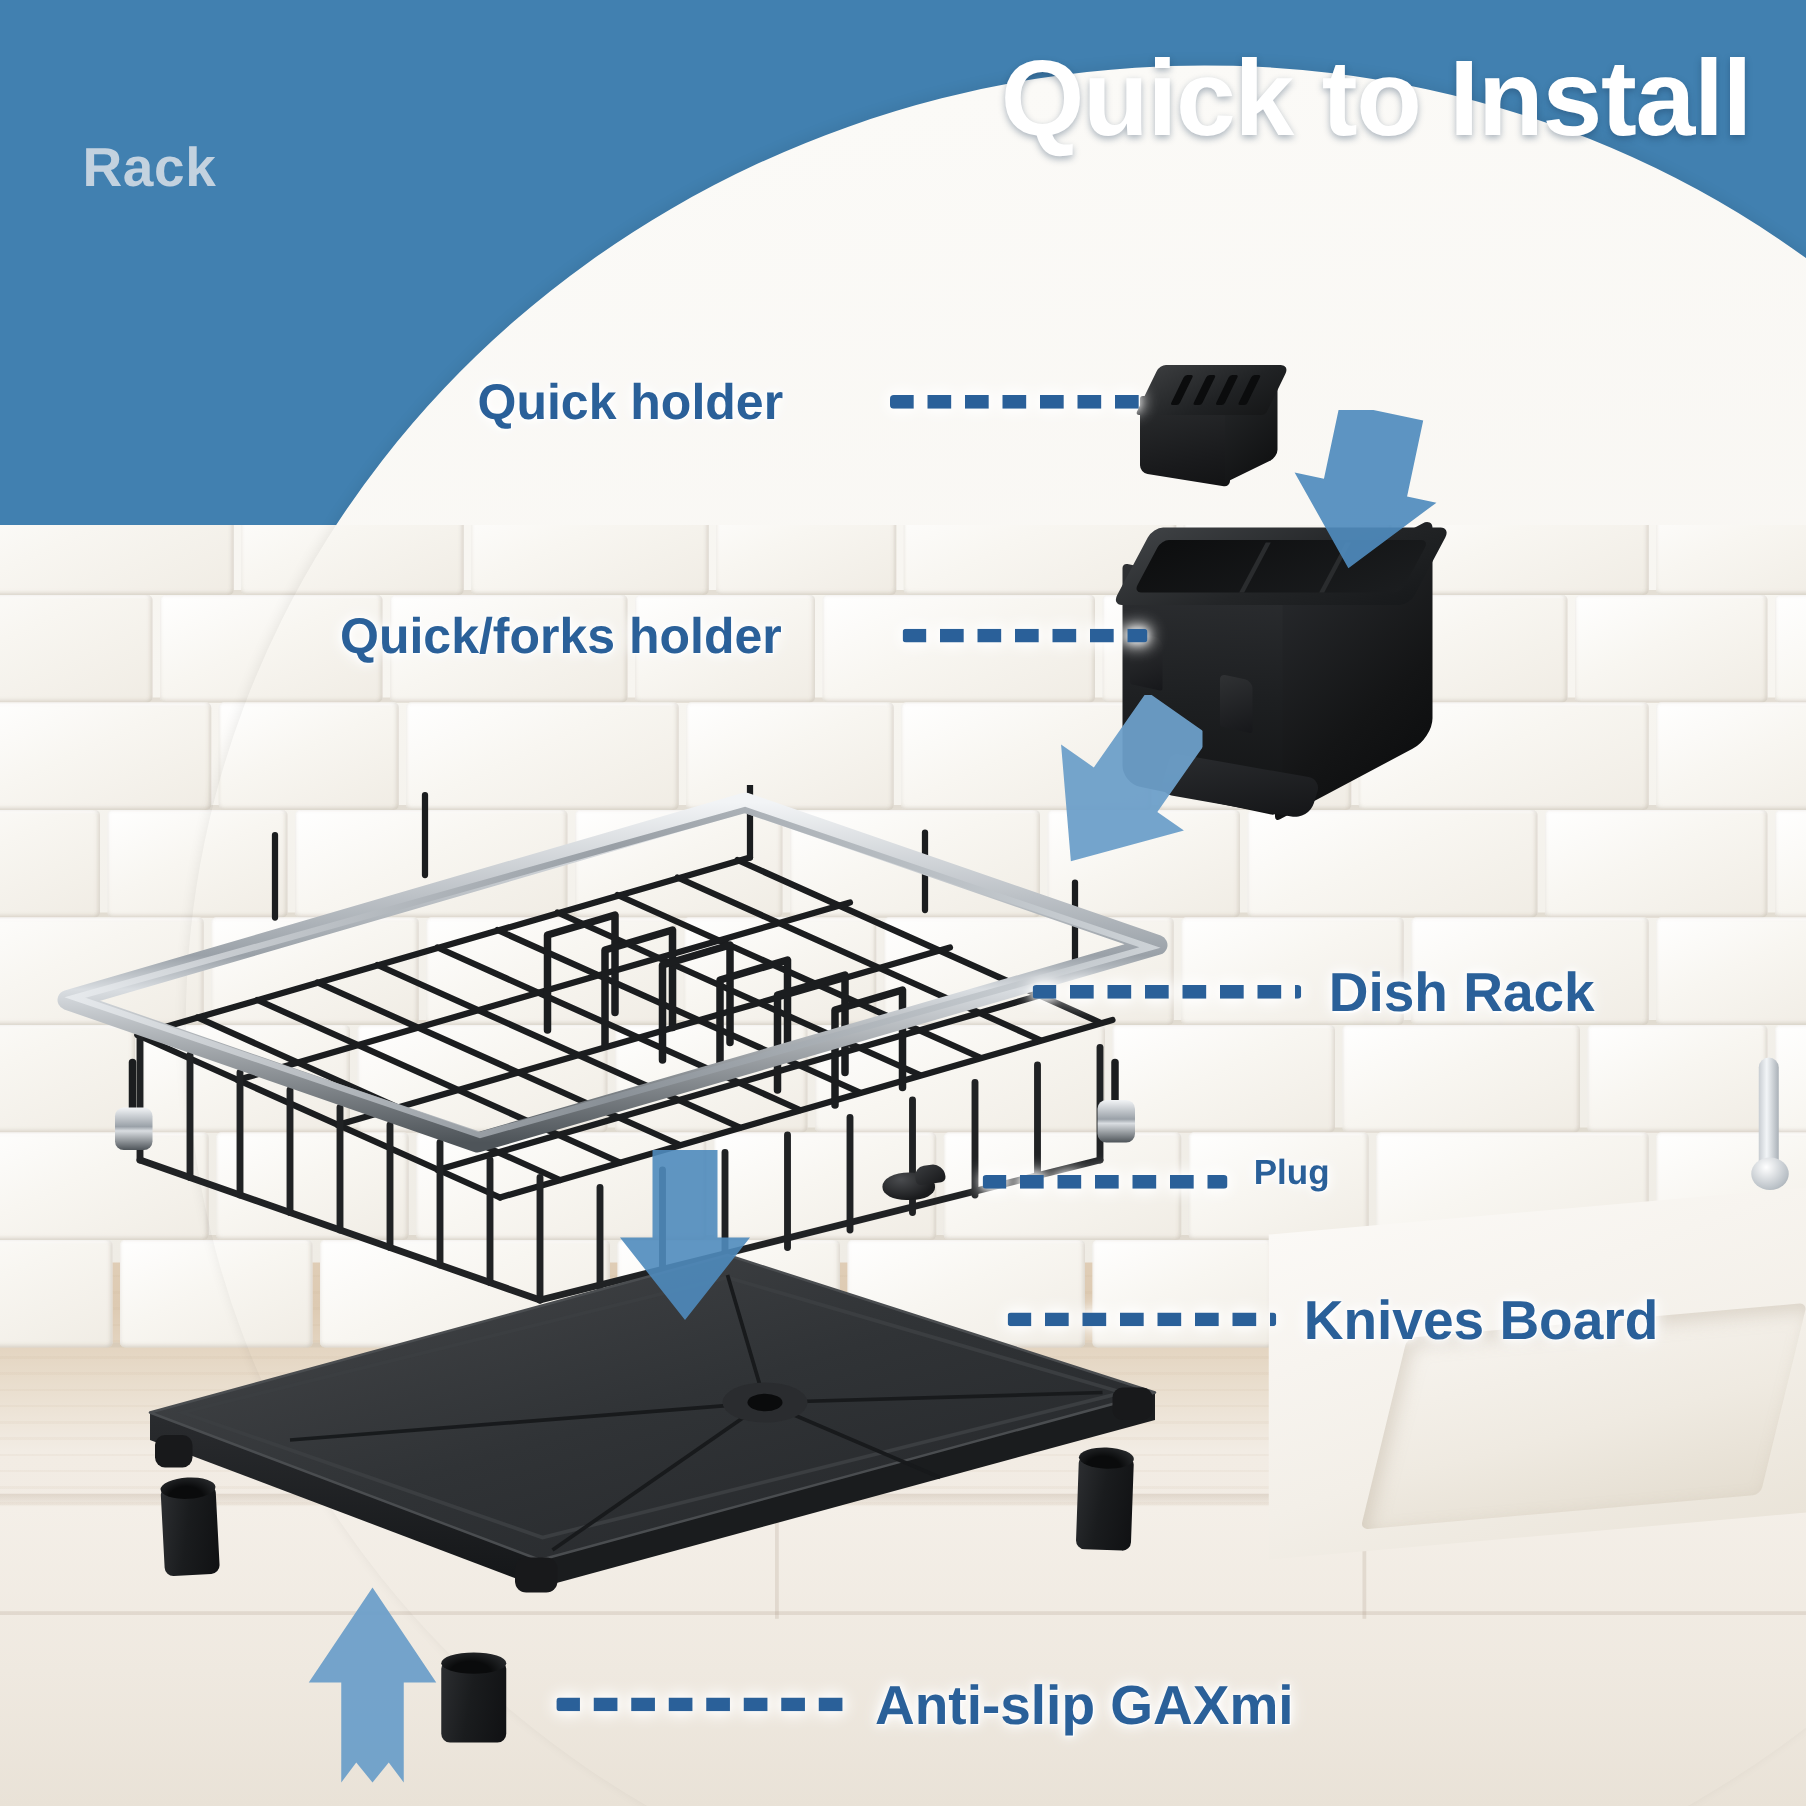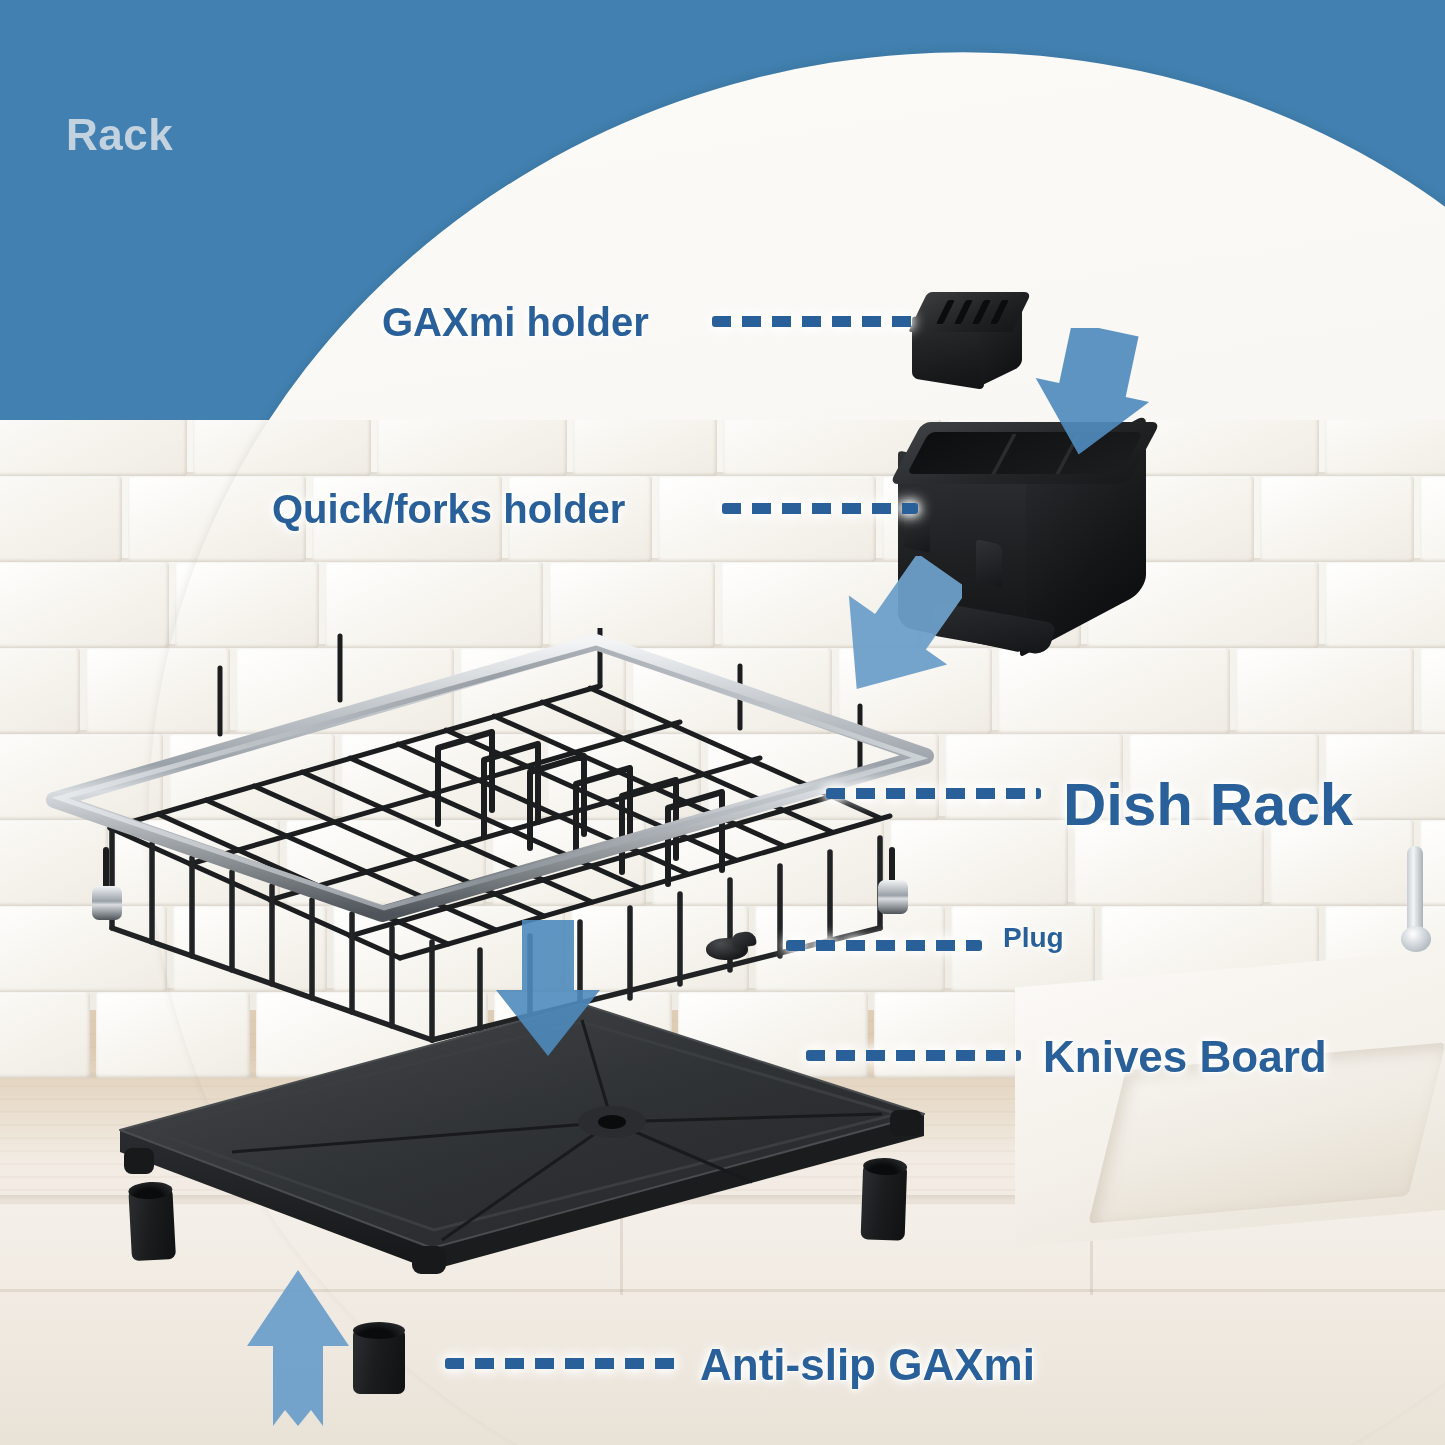--- a/index.html
+++ b/index.html
@@ -381,20 +381,21 @@
   <div class="sink-deck"></div>
   <div class="sink-basin"></div>
   <div class="faucet"></div>
   <div class="faucet-head"></div>
 
   <div class="header-blue">
     <div class="header-cut"></div>
   </div>
   <div class="header-cut-shadow"></div>
 
+  <div class="title">Quick to Install</div>
   <div class="brand">Rack</div>
 
   <div class="knife-holder">
     <div class="kh-face"></div>
     <div class="kh-side"></div>
     <div class="kh-top"></div>
     <div class="kh-slot" style="left:30px;"></div>
     <div class="kh-slot" style="left:48px;"></div>
     <div class="kh-slot" style="left:66px;"></div>
     <div class="kh-slot" style="left:84px;"></div>
@@ -589,25 +590,25 @@
   </div>
 
   <div class="arrow" style="left:243px;top:1268px;">
     <svg width="110" height="160" viewBox="0 0 110 160">
       <path d="M55 2 L106 78 L80 78 L80 158 L68 142 L55 158 L42 142 L30 158 L30 78 L4 78 Z" fill="#6d9fc9" opacity=".95"></path>
     </svg>
   </div>
 
   <div id="callouts">
       <div class="leader" style="left: 712px; top: 316px; width: 205px;"></div>
-      <div class="label" style="left: 382px; top: 300px; font-size: 40px;">GAXmi holder</div>
+      <div class="label" style="left: 382px; top: 300px; font-size: 40px;">Quick holder</div>
       <div class="leader" style="left: 722px; top: 503px; width: 196px;"></div>
       <div class="label" style="left: 272px; top: 487px; font-size: 40px;">Quick/forks holder</div>
       <div class="leader" style="left: 826px; top: 788px; width: 215px;"></div>
-      <div class="label" style="left: 1063px; top: 770px; font-size: 60px;">Dish Rack</div>
+      <div class="label" style="left: 1063px; top: 770px; font-size: 44px;">Dish Rack</div>
       <div class="leader" style="left: 786px; top: 940px; width: 196px;"></div>
       <div class="label" style="left: 1003px; top: 922px; font-size: 28px;">Plug</div>
       <div class="leader" style="left: 806px; top: 1050px; width: 215px;"></div>
       <div class="label" style="left: 1043px; top: 1032px; font-size: 44px;">Knives Board</div>
       <div class="leader" style="left: 445px; top: 1358px; width: 233px;"></div>
       <div class="label" style="left: 700px; top: 1340px; font-size: 44px;">Anti-slip GAXmi</div>
     </div>
 
 </div>
 

